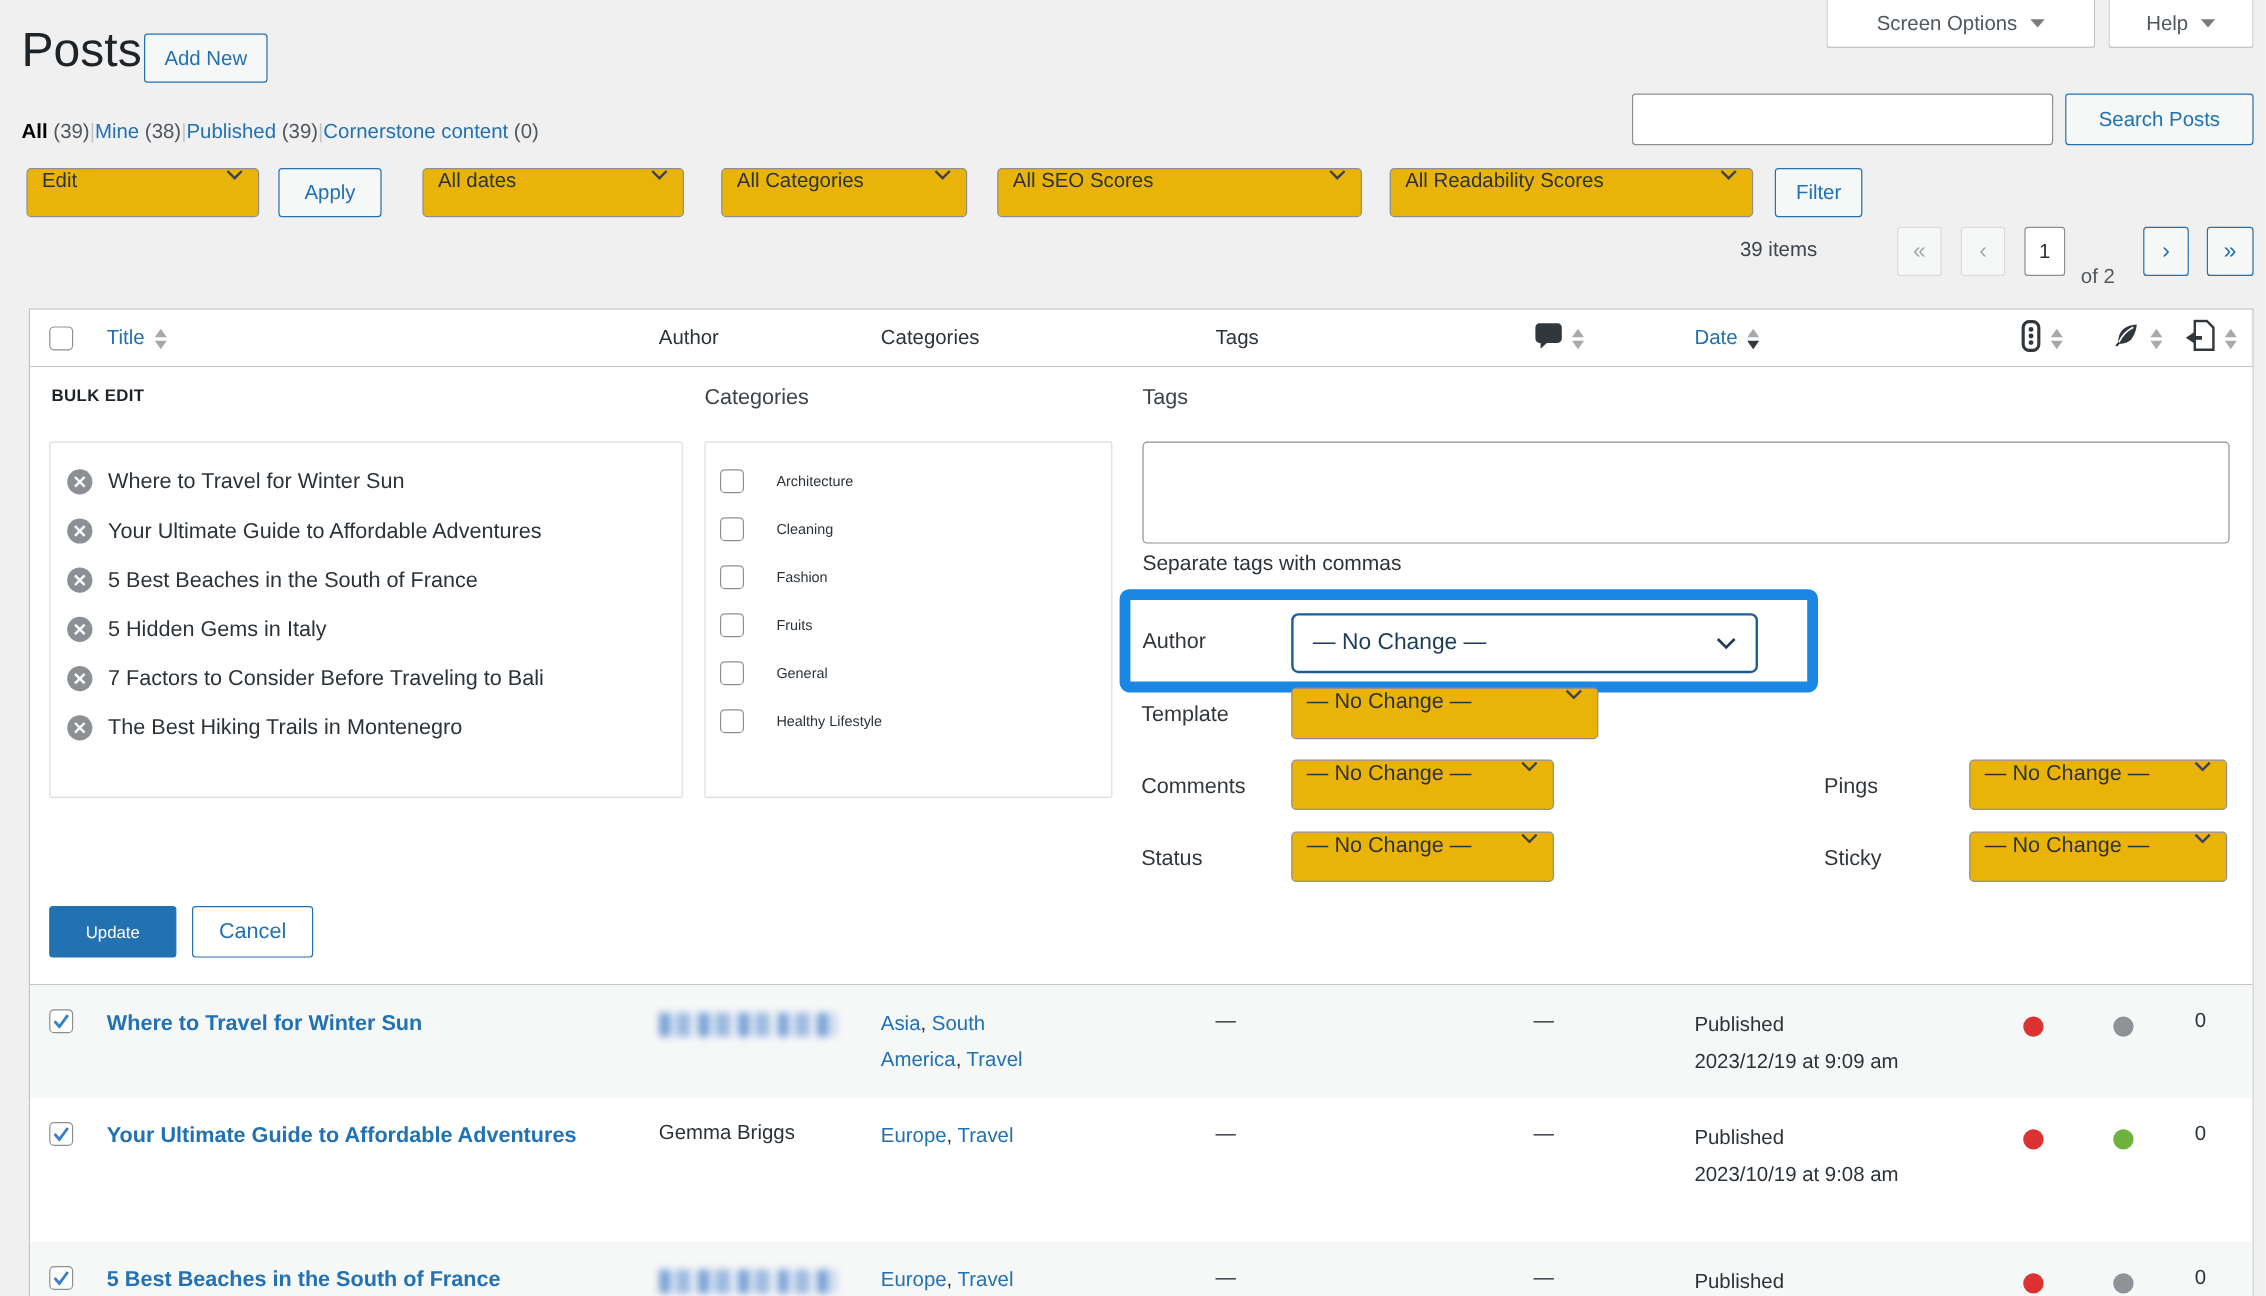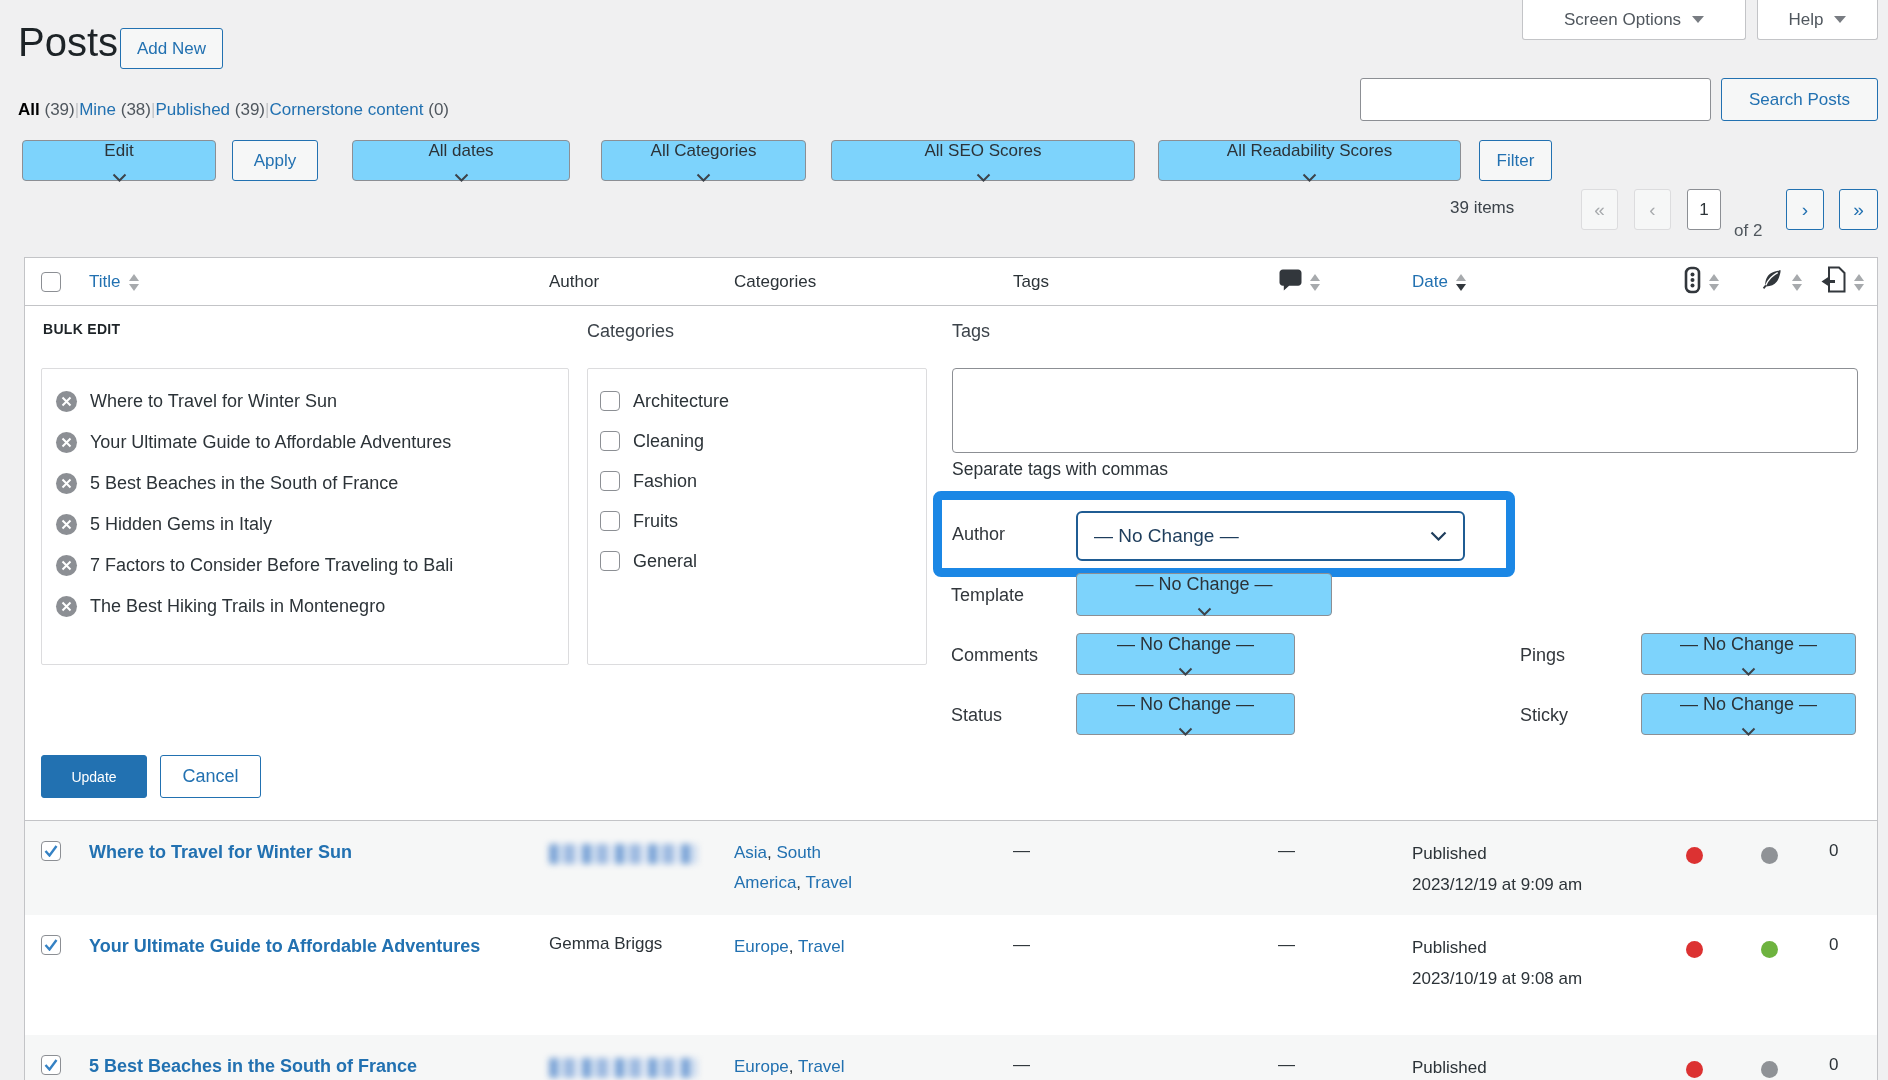--- a/index.html
+++ b/index.html
@@ -24,23 +24,23 @@
   .btn { display:inline-flex; align-items:center; justify-content:center; border-radius:3px; font-size:17px; cursor:pointer; white-space:nowrap; }
   .btn-sec { border:1px solid #2271b1; color:#2271b1; background:#f6f7f7; }
   .btn-pri { border:1px solid #2271b1; color:#fff; background:#2271b1; font-weight:400; }
 
   .views { display:flex; align-items:center; font-size:17px; }
   .views .sep { color:#c3c4c7; }
   .views .count { color:#50575e; }
   .views .current { color:#000; font-weight:700; }
 
   .sel {
-    display:flex; align-items:center; justify-content:space-between; gap:12px;
-    background:#7dd3fc; border:1px solid #8c8f94; border-radius:4px;
-    padding:0 12px; font-size:17px; color:#2c3338; cursor:pointer; white-space:nowrap;flex-direction:column;
+    display:flex; justify-content:space-between; gap:12px;
+    background:#eab308; border:1px solid #8c8f94; border-radius:4px;
+    padding:0 12px; font-size:17px; color:#2c3338; cursor:pointer; white-space:nowrap;
   }
   .chev svg { display:block; }
 
   .search-input { background:#fff; border:1px solid #8c8f94; border-radius:3px; font-size:17px; padding:0 10px; }
 
   .pg-btn { display:inline-flex; align-items:center; justify-content:center; border-radius:3px; font-size:19px; cursor:pointer; }
   .pg-dis { background:#f6f7f7; border:1px solid #dcdcde; color:#a7aaad; cursor:default; }
   .pg-act { background:#f6f7f7; border:1px solid #2271b1; color:#2271b1; }
   .pg-input { border:1px solid #8c8f94; border-radius:3px; text-align:center; font-size:17px; background:#fff; color:#2c3338; }
   .pg-of { font-size:17px; color:#50575e; }
@@ -55,21 +55,21 @@
   .tri-u { width:0; height:0; border-left:5px solid transparent; border-right:5px solid transparent; border-bottom:7px solid #a7aaad; }
   .tri-d { width:0; height:0; border-left:5px solid transparent; border-right:5px solid transparent; border-top:7px solid #a7aaad; }
   .tri-dark { border-top-color:#32373c; }
 
   
   #bulk { position:relative; height:515px; border-bottom:1px solid #c3c4c7; background:#fff; }
   .bulk-h { position:absolute; font-size:14px; font-weight:700; letter-spacing:.3px; color:#1d2327; }
   .panel-box { position:absolute; background:#fff; border:1px solid #dcdcde; border-radius:2px; overflow:hidden; }
   .bulk-item { display:flex; align-items:center; gap:13px; height:41px; padding:0 14px; font-size:18px; color:#2c3338; }
   .x-circle { width:21px; height:21px; border-radius:50%; background:#8c8f94; display:inline-flex; align-items:center; justify-content:center; flex:0 0 auto; cursor:pointer; }
-  .cat-item { display:flex; align-items:center; gap:13px; height:40px; padding:0 12px; font-size:18px; color:#2c3338; }
+  .cat-item { display:flex; align-items:center; gap:27px; height:40px; padding:0 12px; font-size:12px; color:#2c3338; }
   .flabel { position:absolute; font-size:18px; color:#32373c; }
   .panel-label { position:absolute; font-size:18px; color:#3c434a; }
   #tags-area { position:absolute; resize:none; border:1px solid #8c8f94; border-radius:4px; background:#fff; font-size:17px; padding:8px; font-family:inherit; }
   .hint { position:absolute; font-size:17.5px; color:#2c3338; }
 
   .hl-box { position:absolute; border:9px solid #1b87e5; border-radius:8px; background:#fff; }
   .author-select {
     position:absolute; display:flex; align-items:center; justify-content:space-between;
     background:#fff; border:2px solid #1f5c93; border-radius:6px; padding:0 16px;
     font-size:19px; color:#1e3d5c; cursor:pointer;
@@ -312,20 +312,24 @@
           <span>Fashion</span>
         </label>
       <label class="cat-item">
           <span class="cb"></span>
           <span>Fruits</span>
         </label>
       <label class="cat-item">
           <span class="cb"></span>
           <span>General</span>
         </label>
+      <label class="cat-item">
+          <span class="cb"></span>
+          <span>Healthy Lifestyle</span>
+        </label>
     </div>
 
     <div class="panel-label" style="left:927px; top:15px;">Tags</div>
     <textarea id="tags-area" style="left: 927px; top: 62px; width: 906px; height: 85px;"></textarea>
     <div class="hint" style="left:927px; top:153px;">Separate tags with commas</div>
 
     <div class="hl-box" style="left:908px; top:185px; width:582px; height:86px;">
       <span class="flabel" style="left:10px; top:24px;">Author</span>
     </div>
     <div class="author-select" style="left:1051px; top:205px; width:389px; height:50px;">

